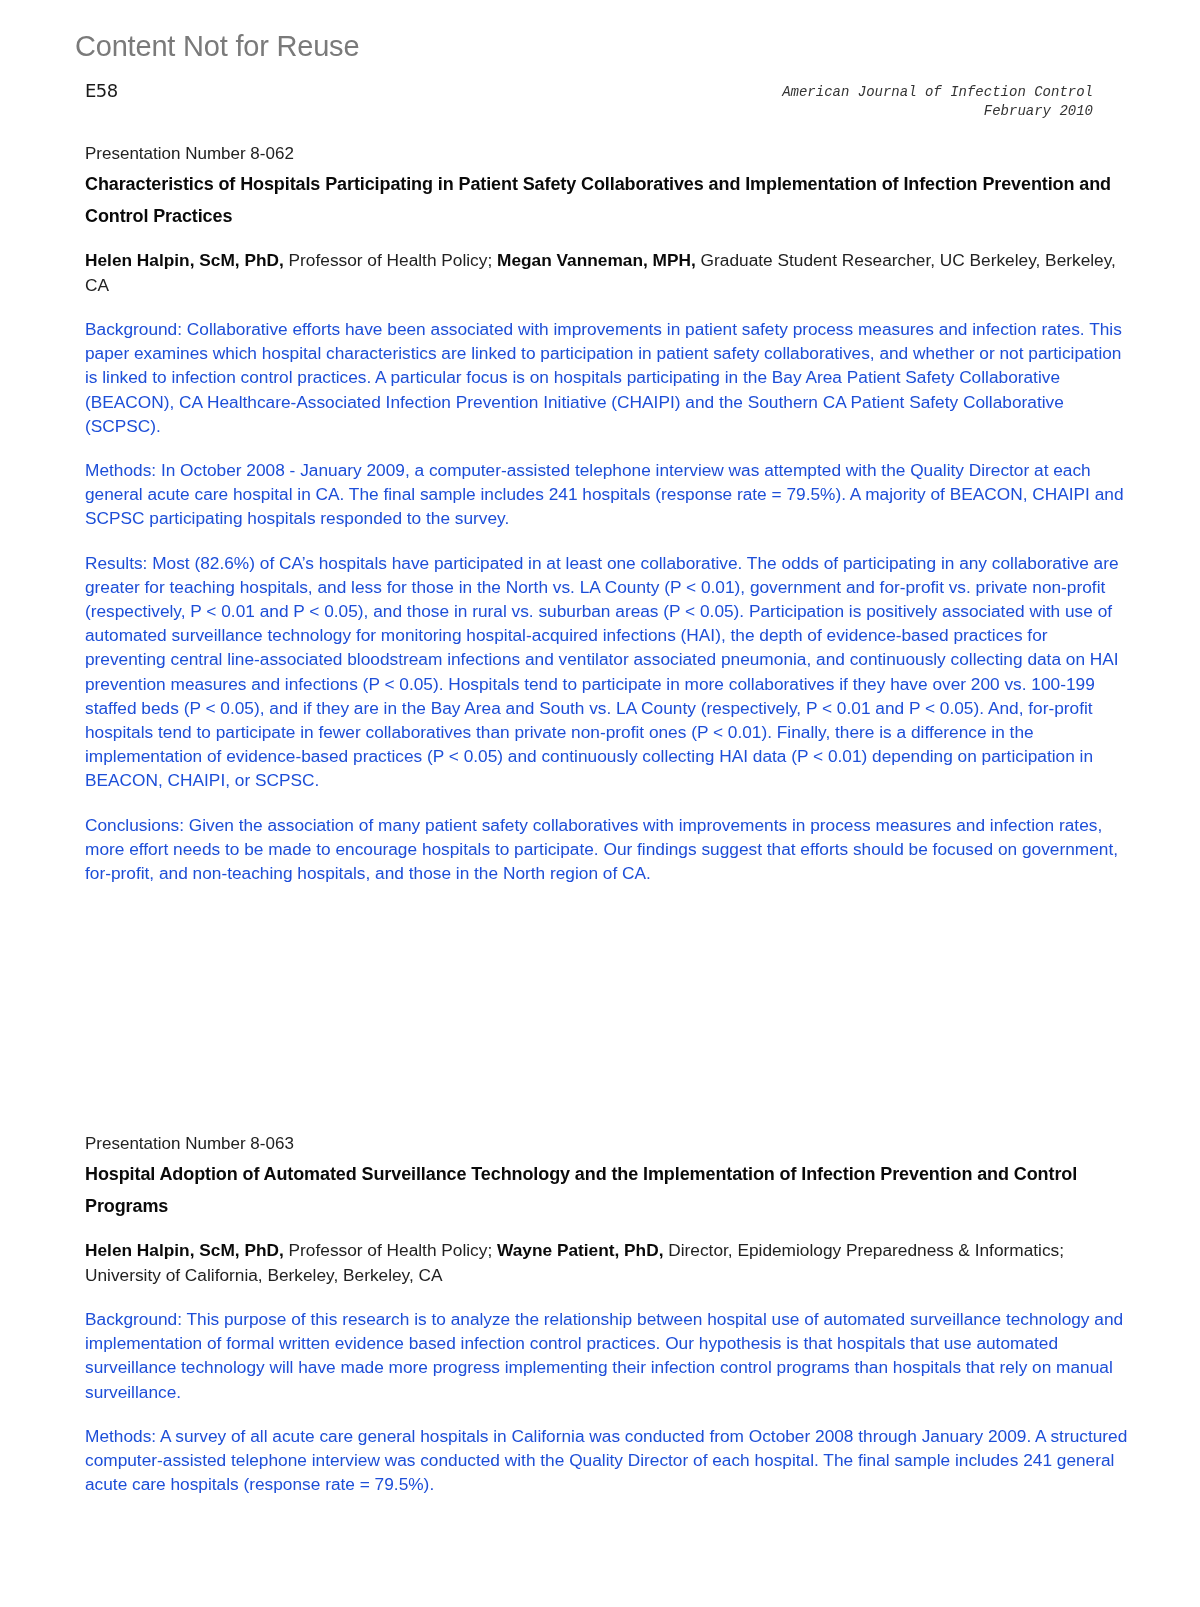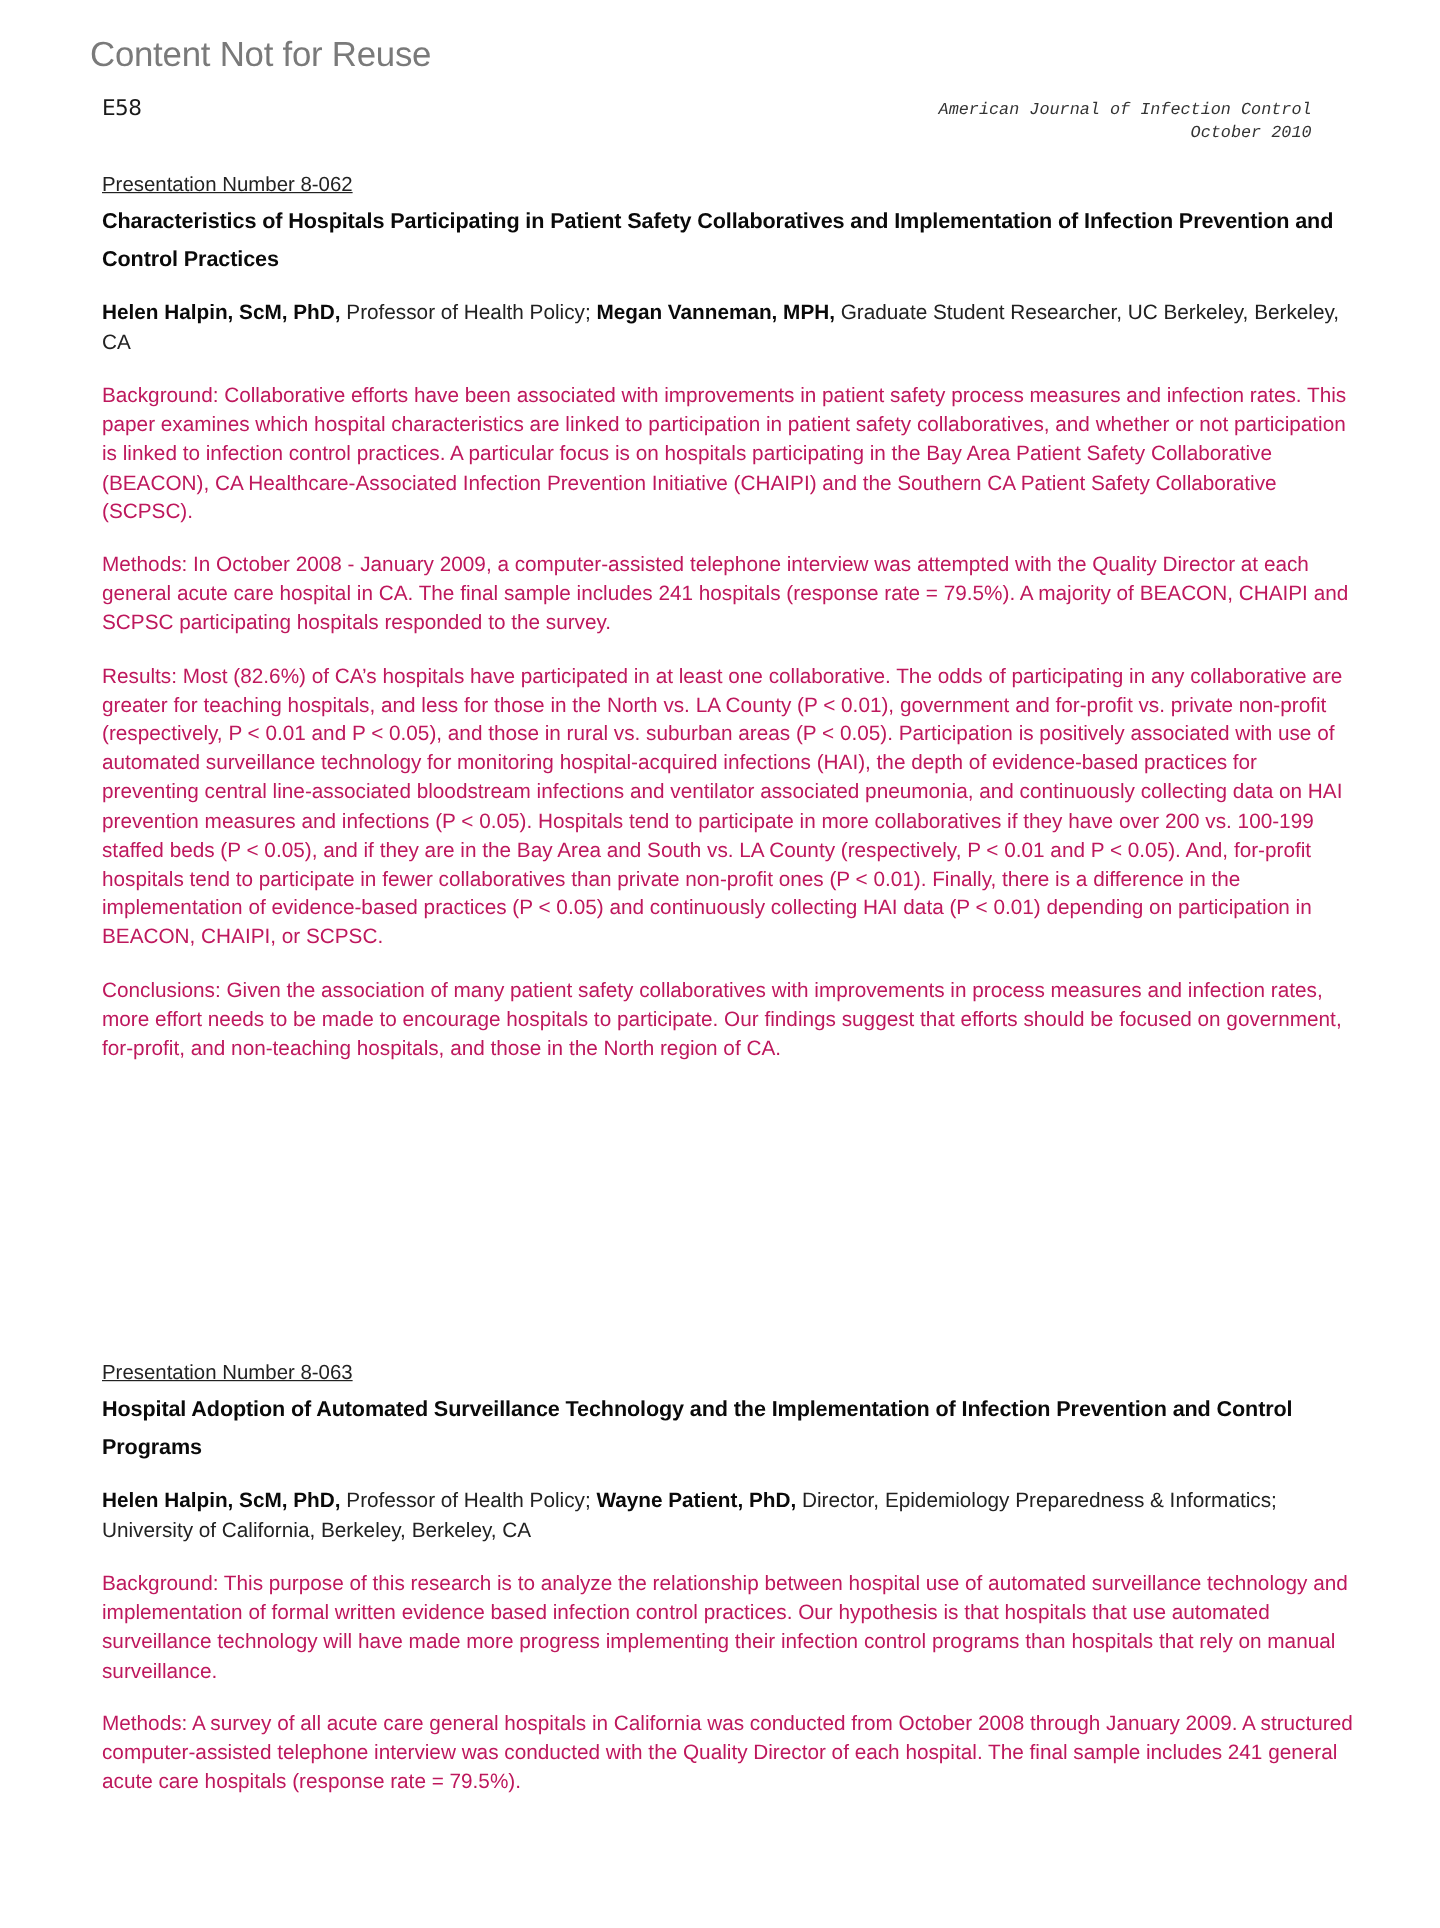--- a/index.html
+++ b/index.html
@@ -44,54 +44,53 @@
     position: absolute;
     left: 85px;
     width: 1045px;
   }
   .article-1 { top: 144px; }
   .article-2 { top: 1094px; margin-top: 40px; }
   .pres-num {
     font-size: 17px;
     color: #222;
     margin: 0 0 4px 0;
-    text-decoration: underline;
   }
   .title {
     font-weight: bold;
     font-size: 18px;
     line-height: 32px;
     color: #0a0a0a;
     margin: 0 0 16px 0;
     letter-spacing: -0.1px;
   }
   .authors {
     font-size: 17.3px;
     line-height: 24.5px;
     margin: 0 0 20px 0;
     color: #222;
   }
   .authors b { color: #0a0a0a; }
   .para {
     font-size: 17.3px;
     line-height: 24.2px;
     margin: 0 0 20px 0;
-    color: #be185d;
+    color: #1d4ed8;
   }
 </style>
 </head>
 <body>
 
 <div class="watermark">Content Not for Reuse</div>
 
 <div class="page-num">E58</div>
 
 <div class="journal">
   <div>American Journal of Infection Control</div>
-  <div>October 2010</div>
+  <div>February 2010</div>
 </div>
 
 <div class="article article-1">
   <div class="pres-num">Presentation Number 8-062</div>
   <h1 class="title">Characteristics of Hospitals Participating in Patient Safety Collaboratives and Implementation of Infection Prevention and Control Practices</h1>
   <div class="authors">
     <b>Helen Halpin, ScM, PhD,</b><span> Professor of Health Policy; </span><b>Megan Vanneman, MPH,</b><span> Graduate Student Researcher, UC Berkeley, Berkeley, CA</span>
   </div>
   <p class="para">Background: Collaborative efforts have been associated with improvements in patient safety process measures and infection rates. This paper examines which hospital characteristics are linked to participation in patient safety collaboratives, and whether or not participation is linked to infection control practices. A particular focus is on hospitals participating in the Bay Area Patient Safety Collaborative (BEACON), CA Healthcare-Associated Infection Prevention Initiative (CHAIPI) and the Southern CA Patient Safety Collaborative (SCPSC).</p>
   <p class="para">Methods: In October 2008 - January 2009, a computer-assisted telephone interview was attempted with the Quality Director at each general acute care hospital in CA. The final sample includes 241 hospitals (response rate = 79.5%). A majority of BEACON, CHAIPI and SCPSC participating hospitals responded to the survey.</p>

